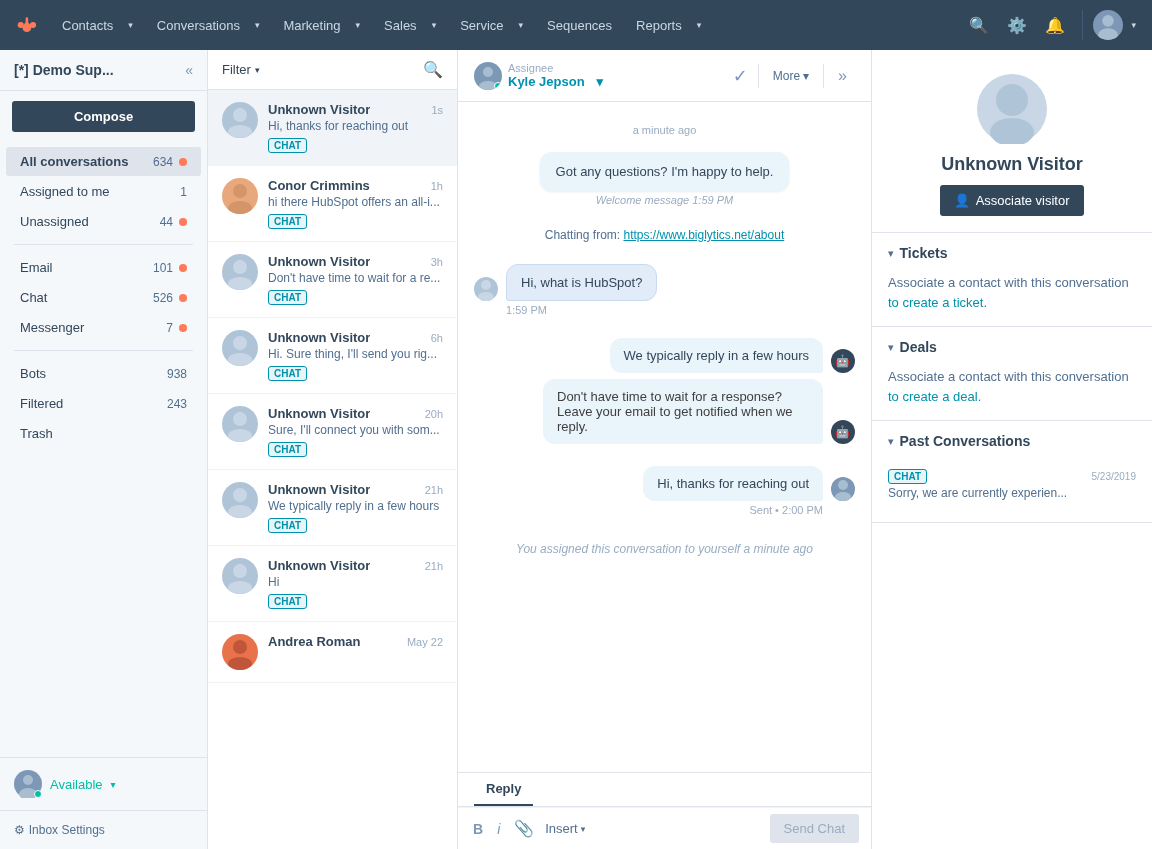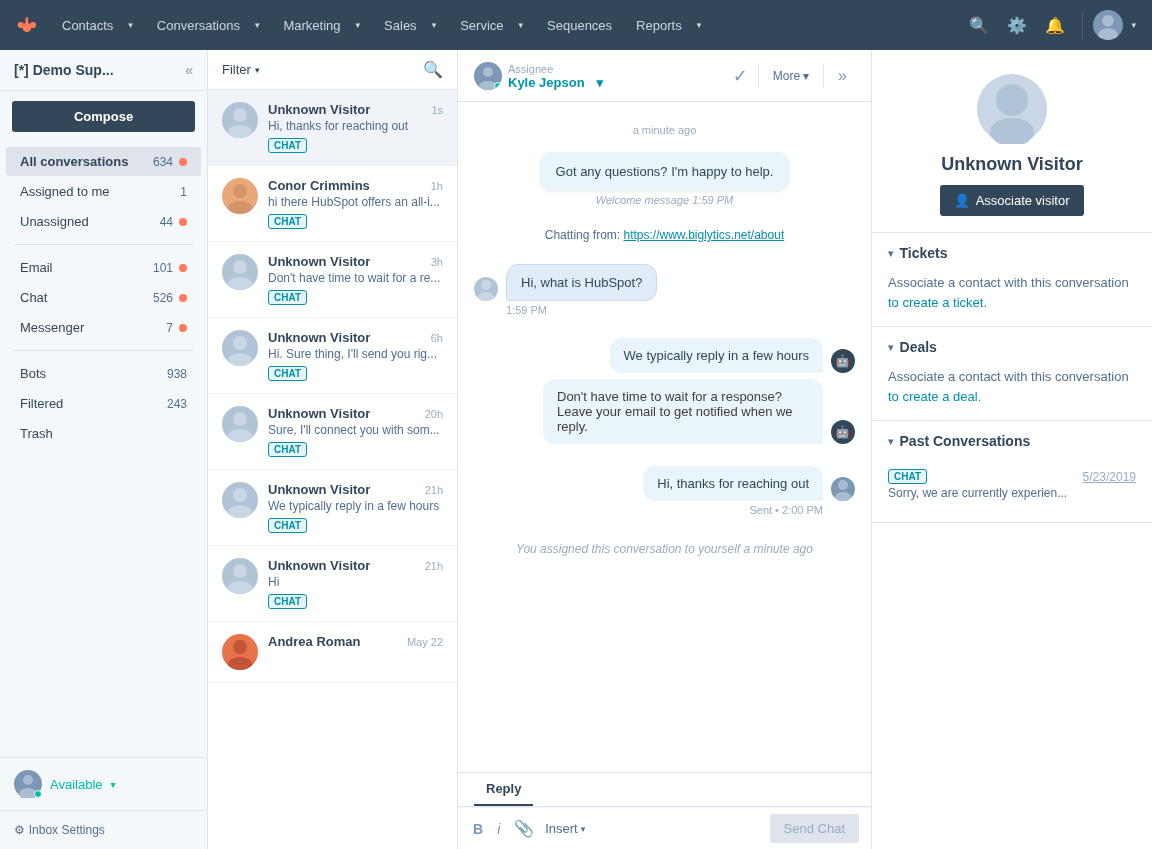--- a/index.html
+++ b/index.html
@@ -52,21 +52,21 @@
     .conv-content { flex: 1; min-width: 0; }
     .conv-header-row { display: flex; align-items: center; justify-content: space-between; margin-bottom: 2px; }
     .conv-name { font-size: 13px; font-weight: 600; color: #33475b; white-space: nowrap; overflow: hidden; text-overflow: ellipsis; max-width: 140px; }
     .conv-time { font-size: 11px; color: #99acc2; flex-shrink: 0; }
     .conv-preview { font-size: 12px; color: #516f90; white-space: nowrap; overflow: hidden; text-overflow: ellipsis; margin-bottom: 4px; }
     .conv-tag { display: inline-block; background: #e5f5f8; color: #0091ae; border: 1px solid #0091ae; border-radius: 3px; padding: 1px 5px; font-size: 10px; font-weight: 600; }
 
     
     .chat-panel { flex: 1; display: flex; flex-direction: column; min-width: 0; border-right: 1px solid #dfe3eb; }
     .chat-header { display: flex; align-items: center; padding: 10px 16px; border-bottom: 1px solid #dfe3eb; gap: 10px; min-height: 52px; }
-    .chat-assignee-section { display: flex; align-items: flex-end; gap: 6px; flex: 1; }
+    .chat-assignee-section { display: flex; align-items: center; gap: 6px; flex: 1; }
     .assignee-label { font-size: 11px; color: #99acc2; display: block; }
     .assignee-name { font-size: 13px; color: #0091ae; font-weight: 600; cursor: pointer; display: flex; align-items: center; gap: 12px; }
     .assignee-avatar { width: 28px; height: 28px; border-radius: 50%; background: #7c98b6; overflow: hidden; position: relative; }
     .assignee-dot { position: absolute; bottom: 0; right: 0; width: 8px; height: 8px; background: #00bda5; border-radius: 50%; border: 1px solid #fff; }
     .chat-header-actions { display: flex; align-items: center; gap: 6px; }
     .check-btn { color: #7c98b6; font-size: 18px; cursor: pointer; padding: 4px; }
     .chat-header-divider { width: 1px; height: 24px; background: #dfe3eb; }
     .more-btn { display: flex; align-items: center; gap: 3px; color: #516f90; font-size: 12px; cursor: pointer; padding: 4px 8px; border-radius: 3px; }
     .expand-btn { color: #7c98b6; font-size: 16px; cursor: pointer; padding: 4px 8px; }
 
@@ -100,21 +100,21 @@
     .right-section { border-bottom: 1px solid #dfe3eb; }
     .right-section-header { display: flex; align-items: center; gap: 6px; padding: 12px 16px; cursor: pointer; }
     .right-section-title { font-size: 14px; font-weight: 600; color: #33475b; }
     .right-section-chevron { color: #516f90; font-size: 11px; }
     .right-section-body { padding: 0 16px 14px; }
     .right-section-text { font-size: 13px; color: #516f90; line-height: 1.5; }
     .right-section-link { color: #0091ae; }
     .past-conv-item { display: flex; gap: 10px; padding: 8px 0; }
     .past-conv-tag { background: #e5f5f8; color: #0091ae; border: 1px solid #0091ae; border-radius: 3px; padding: 1px 5px; font-size: 10px; font-weight: 600; flex-shrink: 0; height: fit-content; }
     .past-conv-preview { font-size: 12px; color: #516f90; flex: 1; }
-    .past-conv-date { font-size: 12px; color: #99acc2; white-space: nowrap; text-decoration: underline; }
+    .past-conv-date { font-size: 10px; color: #99acc2; white-space: nowrap; }
 
     
     ::-webkit-scrollbar { width: 6px; }
     ::-webkit-scrollbar-track { background: #f5f8fa; }
     ::-webkit-scrollbar-thumb { background: #c5d0de; border-radius: 3px; }
 
     .insert-btn { display: flex; align-items: center; gap: 3px; color: #516f90; font-size: 13px; cursor: pointer; }
   </style>
 </head>
 <body>

